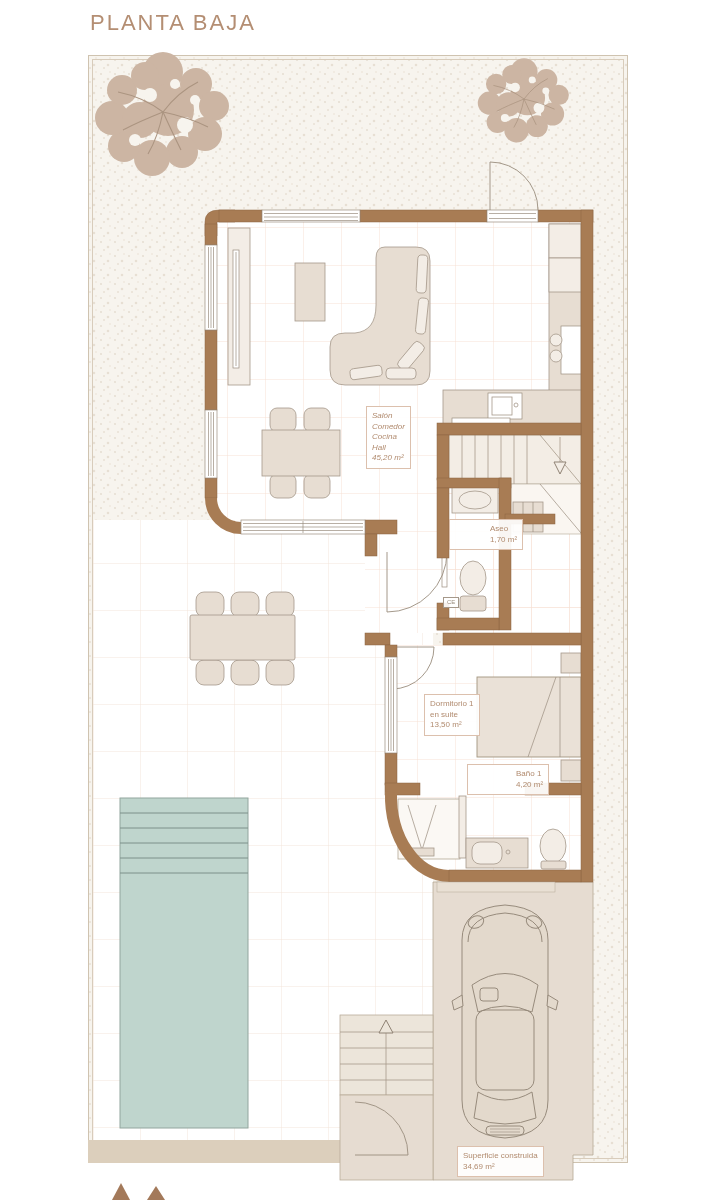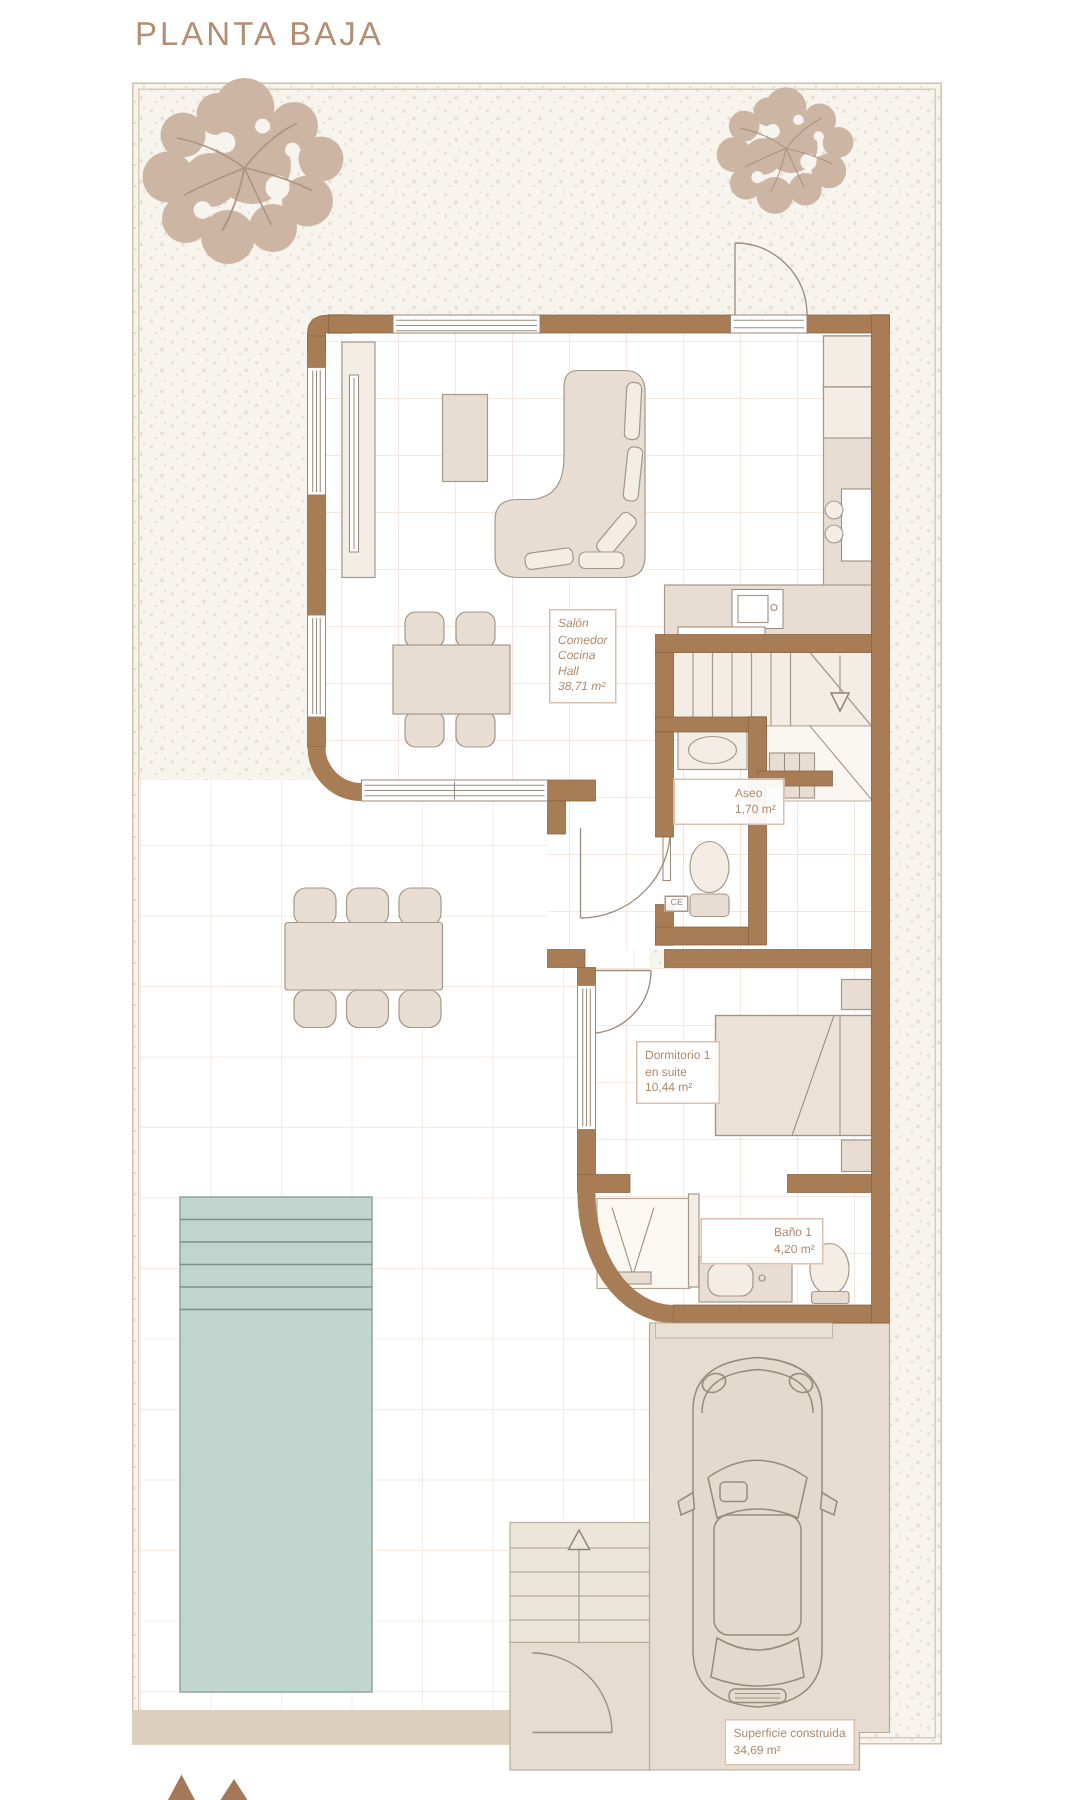--- a/index.html
+++ b/index.html
@@ -330,34 +330,34 @@
       <path d="M112,1200 L121,1183 L130,1200 Z"></path>
       <path d="M147,1200 L156,1186 L165,1200 Z"></path>
     </g>
   </svg>
 
   <div class="room-label" style="left:366px;top:406px;font-style:italic;">
     <span>Salón</span>
     <span>Comedor</span>
     <span>Cocina</span>
     <span>Hall</span>
-    <span>38,71 m²</span>
+    <span>45,20 m²</span>
   </div>
   <div class="room-label" style="left:449px;top:519px;padding-left:40px;">
     <span>Aseo</span>
     <span>1,70 m²</span>
   </div>
   <div class="room-label" style="left:424px;top:694px;">
     <span>Dormitorio 1</span>
     <span>en suite</span>
-    <span>10,44 m²</span>
-  </div>
-  <div class="room-label" style="left:467px;top:812px;padding-left:48px;">
+    <span>13,50 m²</span>
+  </div>
+  <div class="room-label" style="left:467px;top:764px;padding-left:48px;">
     <span>Baño 1</span>
     <span>4,20 m²</span>
   </div>
-  <div class="room-label" style="left:483px;top:1146px;">
+  <div class="room-label" style="left:457px;top:1146px;">
     <span>Superficie construida</span>
     <span>34,69 m²</span>
   </div>
   <div class="ce-label" style="left:443px;top:597px;">CE</div>
 
 </div>
 
 </body></html>

